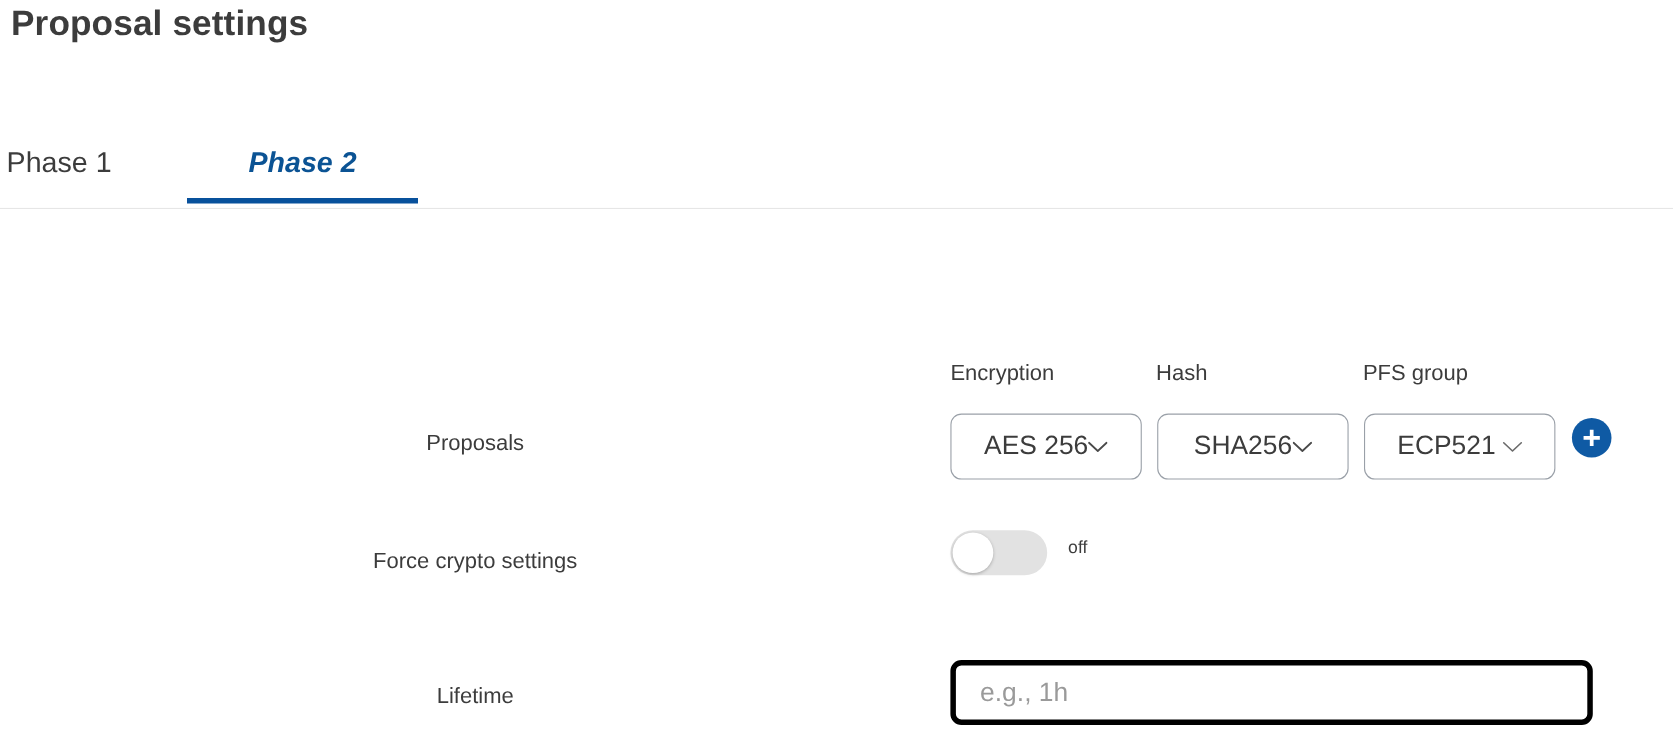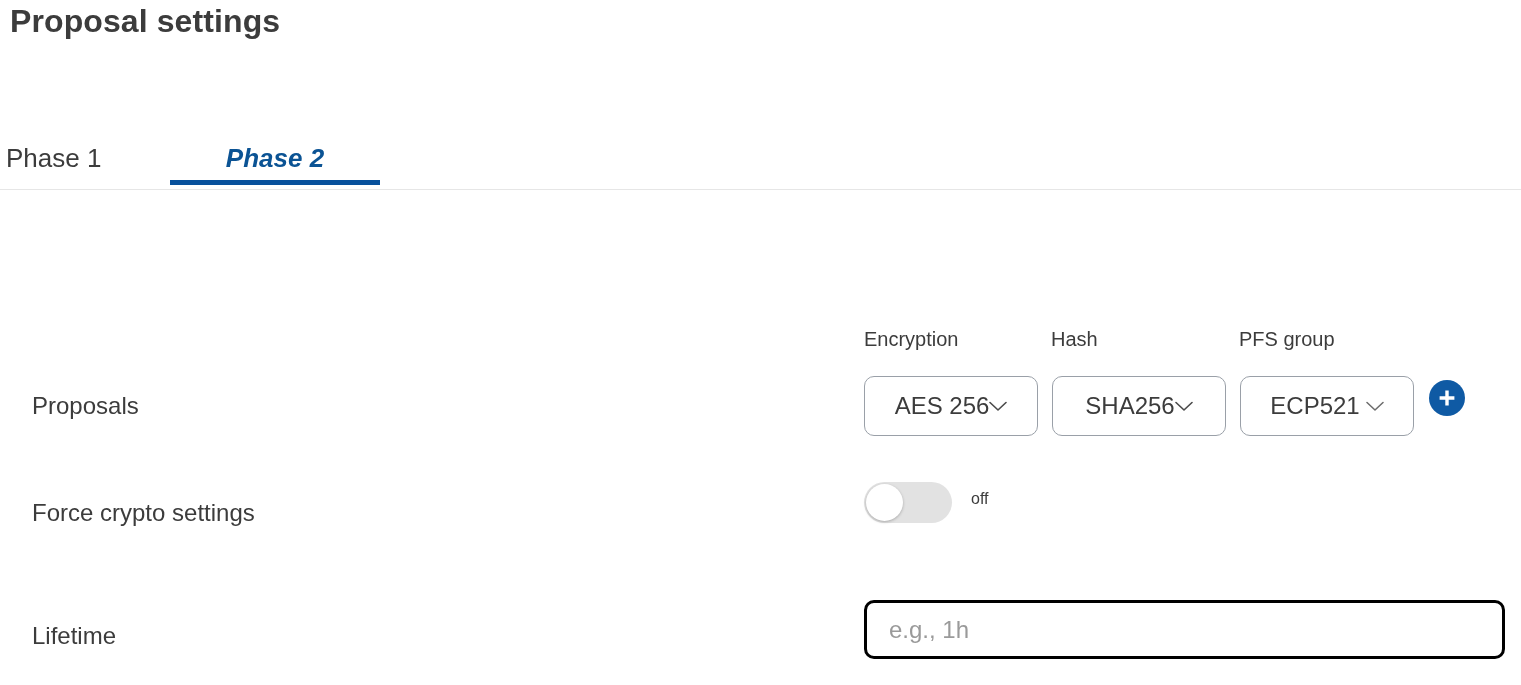--- a/index.html
+++ b/index.html
@@ -37,21 +37,21 @@
   .tabbar {
     position: absolute;
     left: 0;
     top: 118px;
     width: 1521px;
     height: 72px;
     border-bottom: 1px solid #e6e6e6;
   }
   .tab {
     position: absolute;
-    top: 15px;
+    top: 4px;
     height: 71px;
     display: flex;
     align-items: flex-start;
     padding-top: 10px;
     font-size: 26px;
     color: #3c3c3c;
     background: transparent;
     border: none;
     cursor: pointer;
     font-family: "Liberation Sans", sans-serif;
@@ -96,22 +96,22 @@
     white-space: nowrap;
   }
   .ch-enc { left: 864px; }
   .ch-hash { left: 1051px; }
   .ch-pfs { left: 1239px; }
 
   .row-label {
     position: absolute;
     width: 800px;
     left: 32px;
-    text-align: left;
-    font-size: 24px;
+    text-align: center;
+    font-size: 20px;
     color: #3c3c3c;
     white-space: nowrap;
   }
   .lbl-proposals { top: 202px; }
   .lbl-force     { top: 309px; }
   .lbl-lifetime  { top: 432px; }
 
   
   .dropdown {
     position: absolute;
@@ -191,23 +191,23 @@
     top: 300px;
     font-size: 16px;
     color: #3c3c3c;
   }
 
   
   .lifetime-input {
     position: absolute;
     left: 864px;
     top: 410px;
-    width: 641px;
+    width: 584px;
     height: 59px;
-    border: 3px solid #000000;
+    border: 5px solid #000000;
     border-radius: 10px;
     background: #ffffff;
     font-size: 24px;
     color: #3c3c3c;
     padding: 0 22px;
     outline: none;
     font-family: "Liberation Sans", sans-serif;
   }
   .lifetime-input::placeholder {
     color: #9a9a9a;

